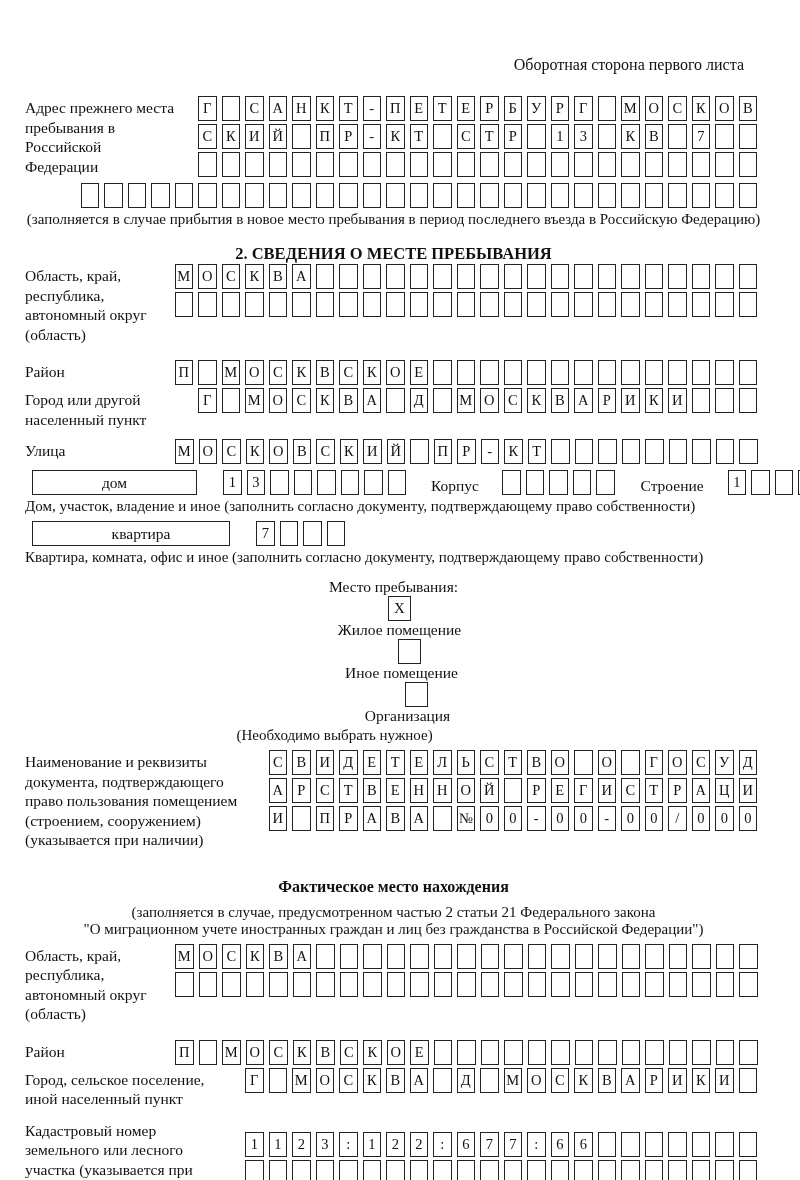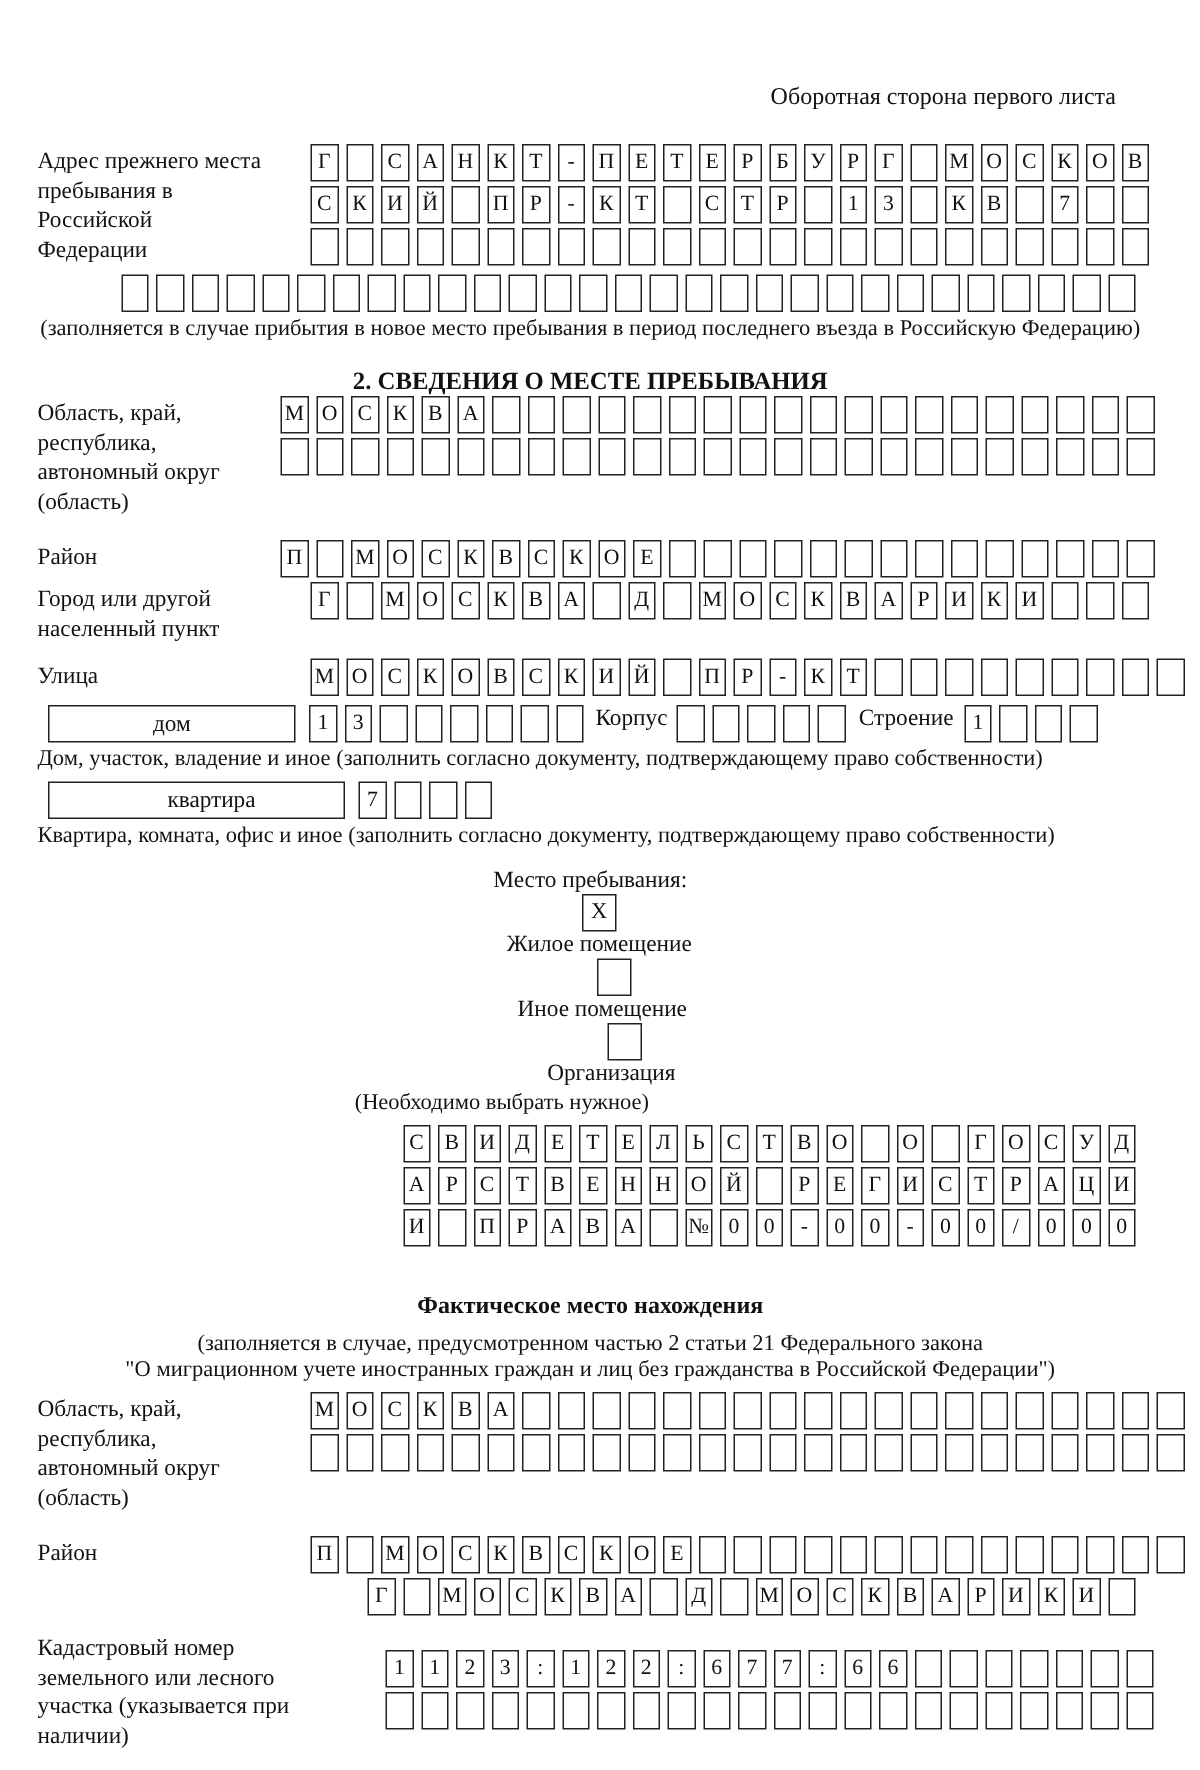--- a/index.html
+++ b/index.html
@@ -6,30 +6,30 @@
   body{width:800px;font-family:"Liberation Serif","DejaVu Serif",serif;color:#111;}
   .page{width:800px;min-height:1180px;padding:16px 38px 10px 25px;box-sizing:border-box;}
   .hdr{ text-align:right;font-size:16px;padding-right:18px;margin-bottom:22px;margin-top:40px;}
   
   .cells{display:flex;}
   .cells-right{justify-content:flex-end;}
   .cell{width:16.5px;height:23px;border:1.5px solid #222;margin-right:5px;
         display:inline-flex;align-items:center;justify-content:center;
         font-size:14.5px;line-height:1;flex-shrink:0;}
   .crow{margin-bottom:3px;}
-  .frow{display:flex;margin-bottom:3px;gap:32px;}
+  .frow{display:flex;margin-bottom:3px;}
   .flabel{width:150px;flex-shrink:0;font-size:15.5px;line-height:1.26;padding-top:2px;}
   .w130{width:130px;} .w200{width:205px;} .w225{width:228px;} .w195{width:200px;}
   .fcells{margin-left:auto;}
   .note{font-size:15px;}
   .note-c{text-align:center;}
   .sec-title{text-align:center;font-weight:bold;font-size:16.5px;margin:16px 0 0 0;}
   .sub-title{text-align:center;font-weight:bold;font-size:16px;}
   
-  .inline-row{display:flex;align-items:flex-start;margin-bottom:3px;}
+  .inline-row{display:flex;align-items:flex-end;margin-bottom:3px;gap:17px;}
   .wide-box{border:1.5px solid #222;height:25px;display:flex;align-items:center;
             justify-content:center;font-size:15.5px;box-sizing:border-box;flex-shrink:0;}
   .ilabel{font-size:15.5px;white-space:nowrap;}
   
   .stay-row{display:flex;align-items:center;margin:12px 0 2px 0;font-size:15.5px;flex-direction:column;}
   .checkbox{width:21px;height:23px;border:1.5px solid #222;display:inline-flex;
             align-items:center;justify-content:center;font-size:15px;flex-shrink:0;}
   .mt16{margin-top:16px;} .mt10{margin-top:10px;} .mt6{margin-top:6px;}
   .mt12c{margin-top:13px;}
   
@@ -359,20 +359,21 @@
     <span class="checkbox" style="margin-left:12px;">X</span>
     <span style="margin-left:12px;">Жилое помещение</span>
     <span class="checkbox" style="margin-left:32px;"></span>
     <span style="margin-left:16px;">Иное помещение</span>
     <span class="checkbox" style="margin-left:46px;"></span>
     <span style="margin-left:28px;">Организация</span>
   </div>
   <div class="note note-c" style="width:84%;">(Необходимо выбрать нужное)</div>
 
   <div class="frow mt6">
+    <div class="flabel w225">Наименование и реквизиты документа, подтверждающего право пользования помещением (строением, сооружением) (указывается при наличии)</div>
     <div class="fcells">
       <div class="cells crow">
           <span class="cell">С</span>
           <span class="cell">В</span>
           <span class="cell">И</span>
           <span class="cell">Д</span>
           <span class="cell">Е</span>
           <span class="cell">Т</span>
           <span class="cell">Е</span>
           <span class="cell">Л</span>
@@ -528,20 +529,21 @@
         <span class="cell"></span>
         <span class="cell"></span>
         <span class="cell"></span>
         <span class="cell"></span>
         <span class="cell"></span>
         <span class="cell"></span>
       </div>
   </div>
 
   <div class="frow">
+    <div class="flabel w200">Город, сельское поселение, иной населенный пункт</div>
     <div class="fcells cells">
         <span class="cell">Г</span>
         <span class="cell"></span>
         <span class="cell">М</span>
         <span class="cell">О</span>
         <span class="cell">С</span>
         <span class="cell">К</span>
         <span class="cell">В</span>
         <span class="cell">А</span>
         <span class="cell"></span>

